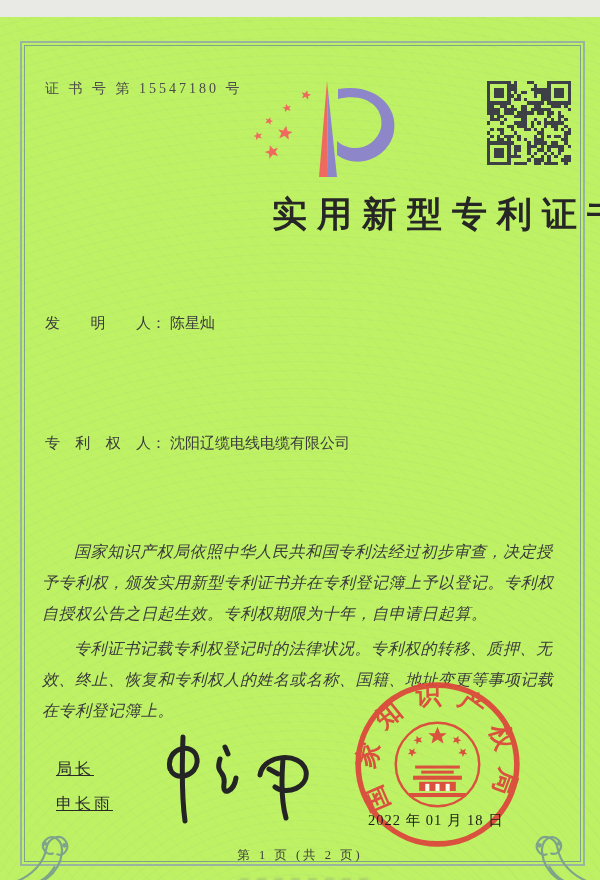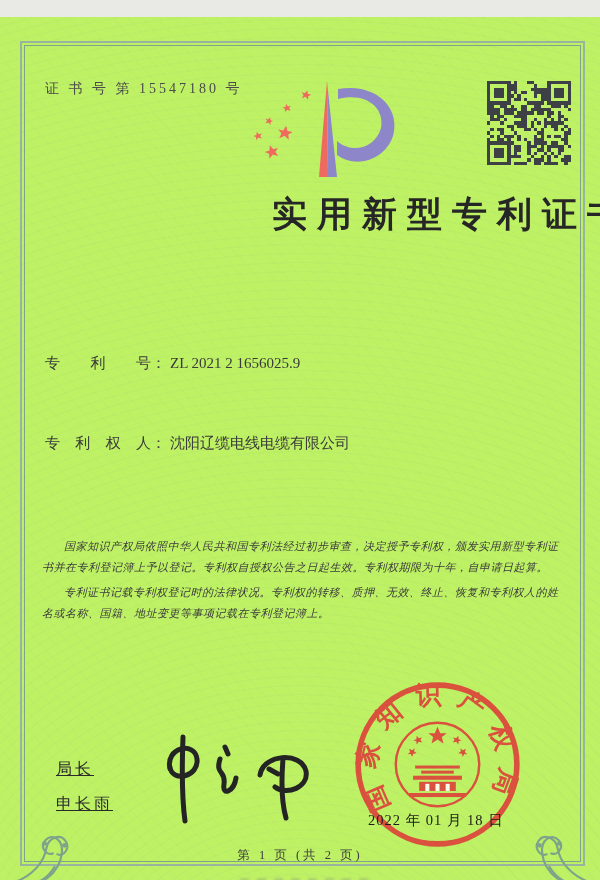--- a/index.html
+++ b/index.html
@@ -26,21 +26,21 @@
       display:grid;grid-template-columns:repeat(25,1fr);grid-template-rows:repeat(25,1fr);}
   .qr i{display:block;}
   .qr i.on{background:#3d4044;}
   .title{position:absolute;left:0;top:174px;width:100%;text-align:right;
     font-size:35px;font-weight:700;letter-spacing:10px;color:#262626;margin:0;padding-left:32px;}
   .row{position:absolute;left:45px;font-size:15px;color:#3a3a3a;white-space:nowrap;}
   .row .lab{display:inline-block;width:106px;text-align:justify;text-align-last:justify;}
   .row .val{margin-left:4px;}
   .grant2{position:absolute;left:302px;top:0;}
   .paras{position:absolute;left:42px;top:519px;width:518px;color:#3b3b3b;}
-  .paras p{margin:0 0 3px 0;font-size:11px;line-height:1.95;text-indent:2em;
+  .paras p{margin:0 0 3px 0;font-size:16px;line-height:1.95;text-indent:2em;
     font-style:italic;letter-spacing:.5px;}
   .officer{position:absolute;left:56px;top:742px;font-size:16px;color:#2a2a2a;letter-spacing:3px;}
   .officer div{margin-bottom:14px;text-decoration:underline;}
   .sig{position:absolute;left:125px;top:712px;}
   .seal{position:absolute;left:350px;top:660px;opacity:.93;}
   .sealdate{position:absolute;left:368px;top:794px;font-size:14.5px;color:#1c1c1a;
     letter-spacing:1px;z-index:3;}
   .footer{position:absolute;left:0;top:830px;width:100%;text-align:center;
     font-size:12.5px;color:#3c3c3c;letter-spacing:3px;}
   .orn{position:absolute;bottom:4px;pointer-events:none;}
@@ -699,22 +699,22 @@
       <i class="on"></i>
       <i class="on"></i>
       <i></i>
       <i></i>
       <i class="on"></i>
       <i></i>
     </div>
 
   <h1 class="title">实用新型专利证书</h1>
 
-  <div class="row" style="top:337px">
-    <span class="lab">专利号</span><span>：</span><span class="val">ZL 2021 2 1656025.9</span>
+  <div class="row" style="top:297px">
+    <span class="lab">发明人</span><span>：</span><span class="val">陈星灿</span>
   </div>
   <div class="row" style="top:417px">
     <span class="lab">专利权人</span><span>：</span><span class="val">沈阳辽缆电线电缆有限公司</span>
   </div>
 
   <div class="paras">
     <p>国家知识产权局依照中华人民共和国专利法经过初步审查，决定授予专利权，颁发实用新型专利证书并在专利登记簿上予以登记。专利权自授权公告之日起生效。专利权期限为十年，自申请日起算。</p>
     <p>专利证书记载专利权登记时的法律状况。专利权的转移、质押、无效、终止、恢复和专利权人的姓名或名称、国籍、地址变更等事项记载在专利登记簿上。</p>
   </div>
 

